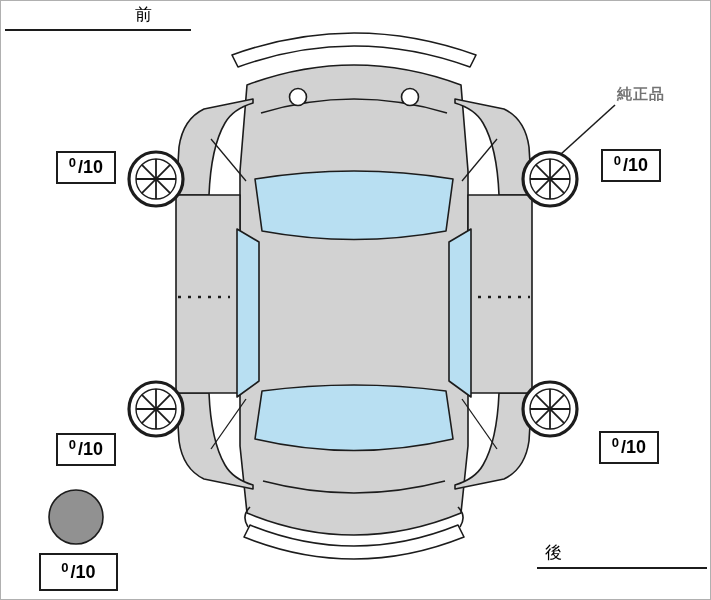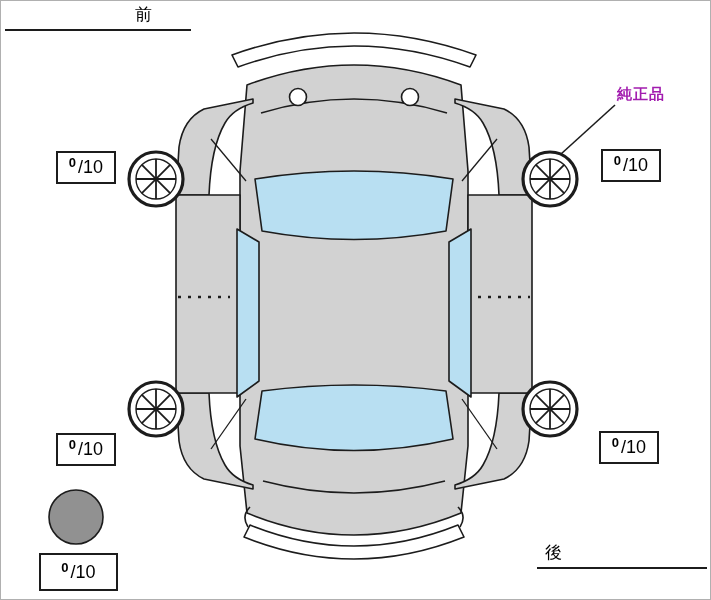--- a/index.html
+++ b/index.html
@@ -10,27 +10,27 @@
   .stage svg { position:absolute; left:0; top:0; display:block; }
 
   .rule { position:absolute; border-bottom:2px solid #1c1c1c; height:28px; }
   .rule-front { left:4px; top:2px; width:186px; }
   .rule-rear  { left:536px; top:540px; width:170px; }
   .dir-label { position:absolute; bottom:3px; font-size:17px; color:#000; }
   .rule-front .dir-label { left:130px; }
   .rule-rear  .dir-label { left:8px; }
 
   .genuine-label { position:absolute; left:616px; top:84px; font-size:15px;
-                   font-weight:bold; color:#a21caf; letter-spacing:1px; }
+                   font-weight:bold; color:#737373; letter-spacing:1px; }
 
   .score-box { position:absolute; width:60px; height:33px; background:#ffffff;
                border:2px solid #1c1c1c; display:flex; align-items:center;
                justify-content:center; color:#000; }
   .score-box .score-num { font-size:13px; font-weight:bold; transform:translateY(-5px); margin-right:2px; }
-  .score-box .score-den { font-size:18px; font-weight:normal; }
+  .score-box .score-den { font-size:18px; font-weight:bold; }
   .score-fl { left:55px;  top:150px; }
   .score-fr { left:600px; top:148px; }
   .score-rl { left:55px;  top:432px; }
   .score-rr { left:598px; top:430px; }
   .score-spare { left:38px; top:552px; width:79px; height:38px; }
 </style>
 </head>
 <body>
 
 <div class="stage">

